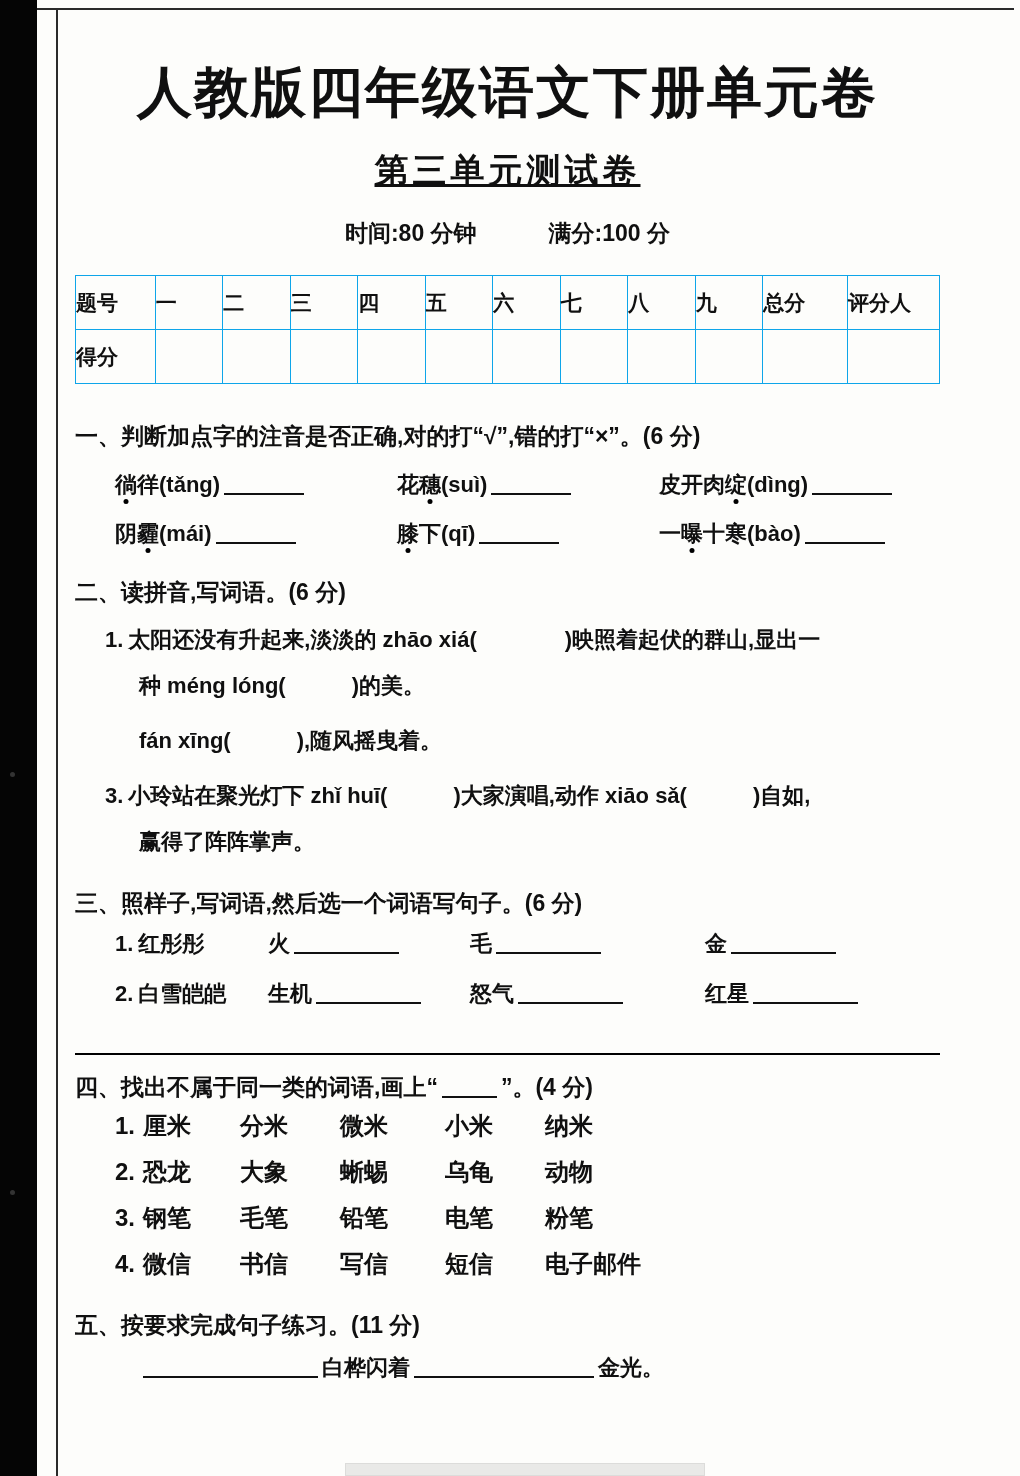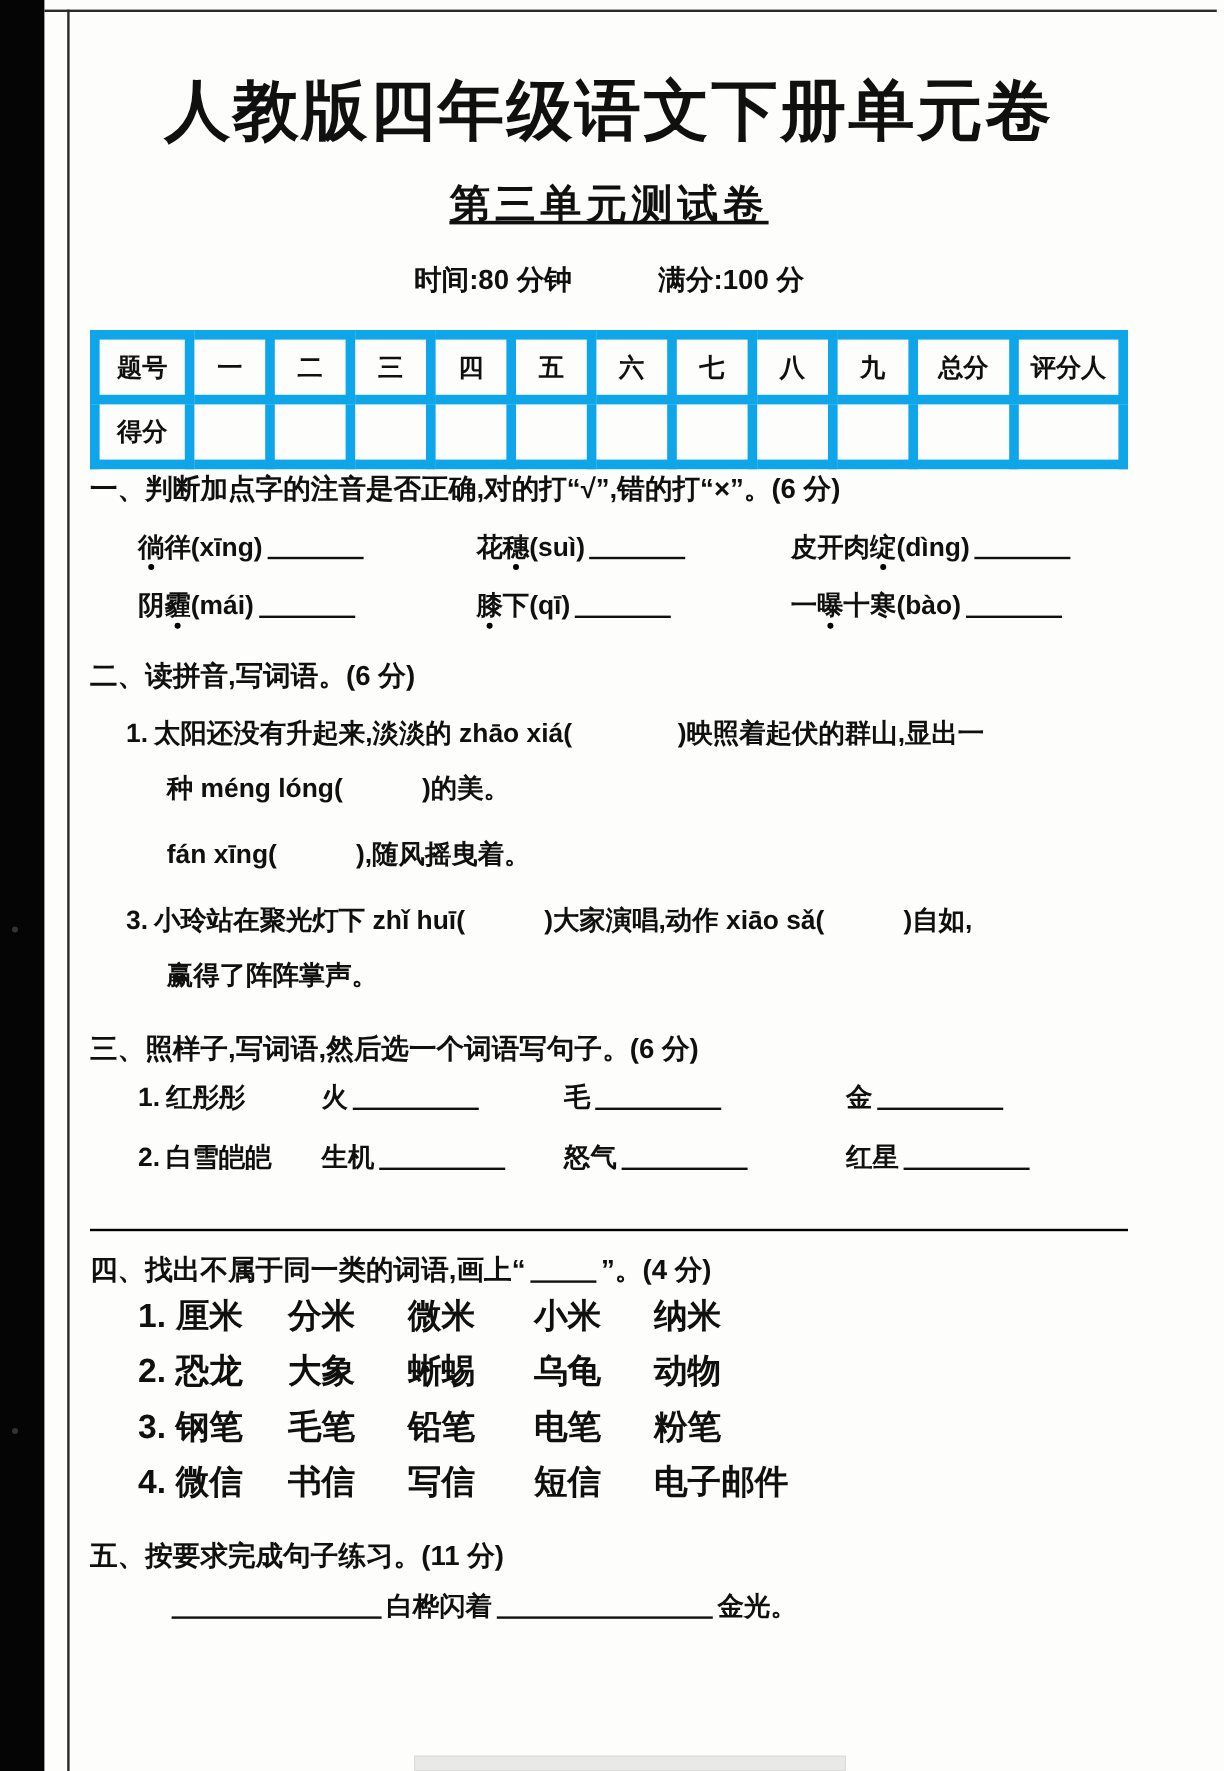--- a/index.html
+++ b/index.html
@@ -20,28 +20,28 @@
   .speck2 { left: 10px; top: 1190px; }
   .next-page-shadow { position: absolute; left: 345px; top: 1463px; width: 360px; height: 13px; background: #e9e9e7; border: 1px solid #dcdcda; }
 
   .page { position: absolute; left: 58px; top: 10px; width: 952px; height: 1466px; padding: 26px 70px 0 17px; }
 
   .title { margin: 20px 0 0 0; text-align: center; font-size: 55px; font-weight: 900; letter-spacing: 2px; }
   .subtitle { margin: 18px 0 0 0; text-align: center; font-size: 34px; font-weight: 700; letter-spacing: 4px; text-decoration: underline; }
   .info { margin-top: 24px; display: flex; justify-content: center; gap: 72px; font-size: 23px; font-weight: 700; }
 
   table.score-table { width: 100%; margin-top: 26px; border-collapse: collapse; }
-  table.score-table td { border: 8px solid #0ea5e9; height: 54px; text-align: center; font-size: 21px; font-weight: 700; padding: 0; }
+  table.score-table td { border: 1px solid #0ea5e9; height: 54px; text-align: left; font-size: 21px; font-weight: 700; padding: 0; }
   .c-label { width: 9.2%; }
   .c-num { width: 7.8%; }
   .c-total { width: 9.8%; }
   .c-grader { width: 10.6%; }
 
   .sec-heading { font-size: 23px; font-weight: 800; line-height: 32px; }
-  .mt36 { } .mt26 { margin-top: 26px; } .mt22 { margin-top: 22px; } .mt16 { margin-top: 16px; }
+  .mt36 { margin-top: 36px; } .mt26 { margin-top: 26px; } .mt22 { margin-top: 22px; } .mt16 { margin-top: 16px; }
 
   .blank { display: inline-block; border-bottom: 2px solid #111; height: 19px; vertical-align: -3px; margin: 0 4px; }
   .bw55 { width: 55px; } .bw80 { width: 80px; } .bw105 { width: 105px; }
   .bw175 { width: 175px; } .bw180 { width: 180px; }
 
   .jiadian { position: relative; }
   .jiadian::after { content: ""; position: absolute; bottom: -7px; left: 50%; transform: translateX(-50%); width: 5px; height: 5px; border-radius: 50%; background: #000; }
 
   .py-row { display: flex; margin-left: 40px; margin-top: 17px; font-size: 22px; font-weight: 700; line-height: 32px; }
   .py-col1 { width: 282px; } .py-col2 { width: 262px; } .py-col3 { flex: 1; }
@@ -50,21 +50,21 @@
   .q-line { font-size: 22px; font-weight: 700; line-height: 46px; }
   .q-first { padding-left: 30px; }
   .q-cont { padding-left: 64px; }
   .q-num { margin-right: 5px; }
 
   .s3-row { display: flex; margin-left: 40px; font-size: 22px; font-weight: 700; line-height: 50px; }
   .s3-c1 { width: 153px; } .s3-c2 { width: 202px; } .s3-c3 { width: 235px; } .s3-c4 { flex: 1; }
 
   .divider { border-top: 2px solid #000; margin-top: 34px; }
 
-  .s4-row { display: flex; margin-left: 40px; font-size: 28px; font-weight: 700; line-height: 46px; }
+  .s4-row { display: flex; margin-left: 40px; font-size: 24px; font-weight: 700; line-height: 46px; }
   .s4-c1 { width: 125px; } .s4-c2 { width: 100px; } .s4-c3 { width: 105px; } .s4-c4 { width: 100px; } .s4-c5 { flex: 1; }
   .s4-num { margin-right: 8px; }
 
   .s5-sentence { margin-left: 64px; margin-top: 4px; font-size: 22px; font-weight: 700; line-height: 46px; }
 </style>
 </head>
 <body>
 
 <div class="scan-bar"></div>
 <div class="frame-top"></div>
@@ -110,21 +110,21 @@
         <td></td>
         <td></td>
         <td></td>
         <td></td>
       </tr>
     </tbody>
   </table>
 
   <div class="sec-heading mt36">一、判断加点字的注音是否正确,对的打“√”,错的打“×”。(6 分)</div>
   <div class="py-row">
-    <span class="py-col1"><span></span><span class="jiadian">徜</span><span>徉(xīng)</span><span class="blank bw80"></span></span>
+    <span class="py-col1"><span></span><span class="jiadian">徜</span><span>徉(tǎng)</span><span class="blank bw80"></span></span>
     <span class="py-col2"><span>花</span><span class="jiadian">穗</span><span>(suì)</span><span class="blank bw80"></span></span>
     <span class="py-col3"><span>皮开肉</span><span class="jiadian">绽</span><span>(dìng)</span><span class="blank bw80"></span></span>
   </div>
   <div class="py-row">
     <span class="py-col1"><span>阴</span><span class="jiadian">霾</span><span>(mái)</span><span class="blank bw80"></span></span>
     <span class="py-col2"><span></span><span class="jiadian">膝</span><span>下(qī)</span><span class="blank bw80"></span></span>
     <span class="py-col3"><span>一</span><span class="jiadian">曝</span><span>十寒(bào)</span><span class="blank bw80"></span></span>
   </div>
 
   <div class="sec-heading mt26">二、读拼音,写词语。(6 分)</div>

